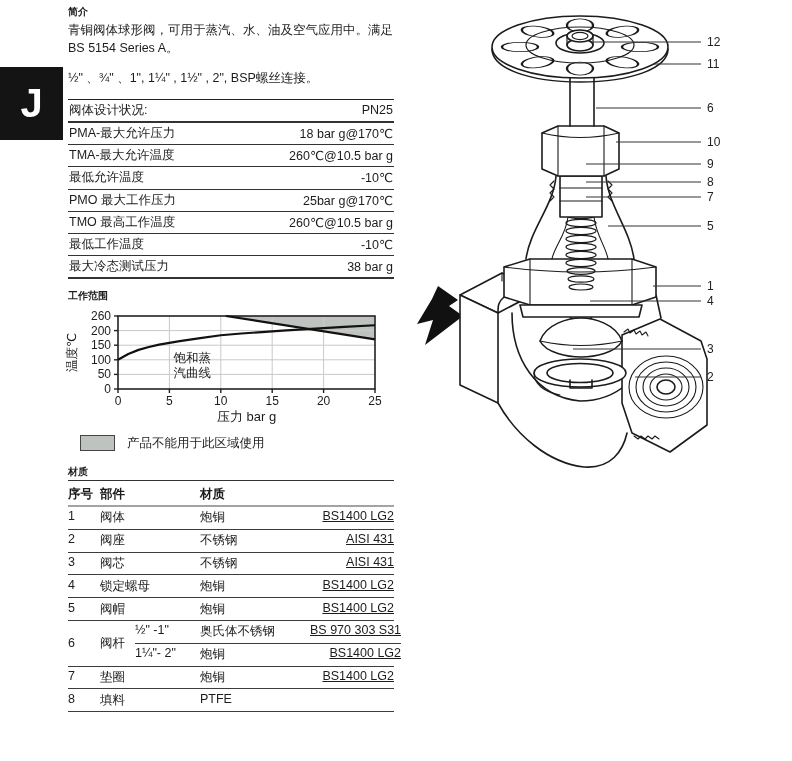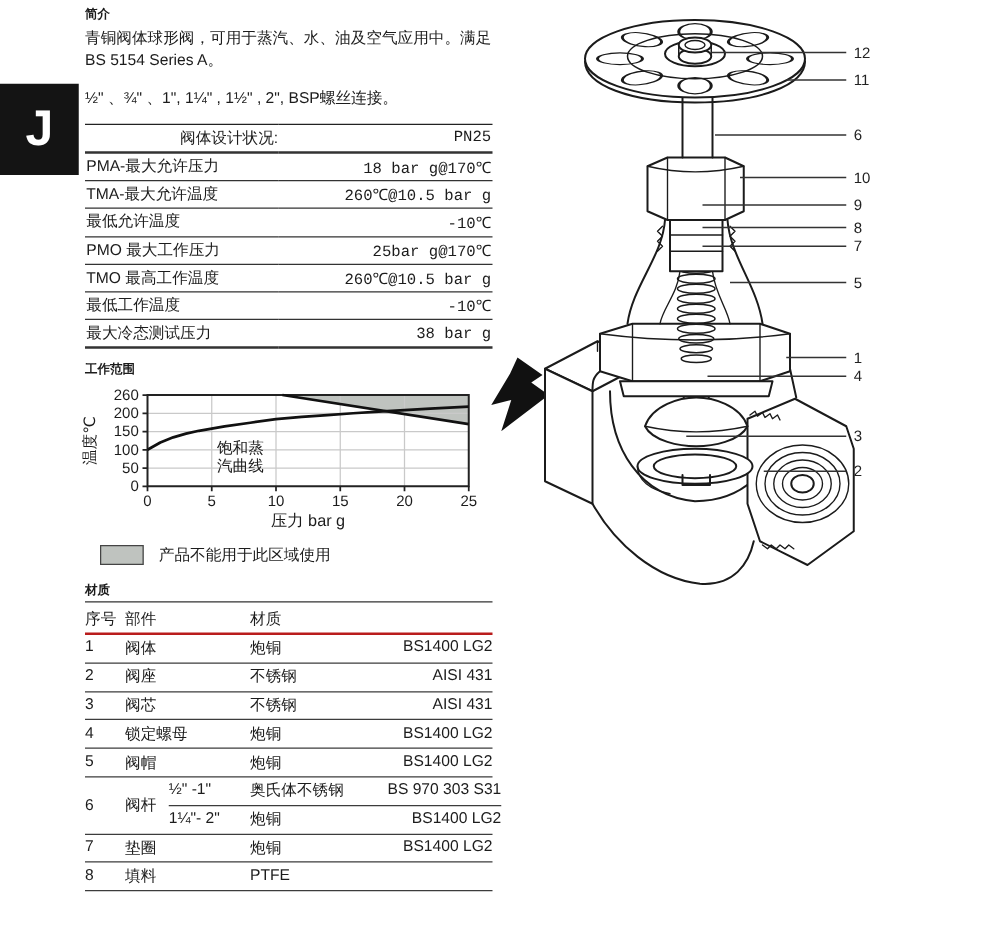--- a/index.html
+++ b/index.html
@@ -7,39 +7,39 @@
        font-family:"Liberation Sans","DejaVu Sans",sans-serif;color:#1c1c1c;}
   .tab-j{position:absolute;left:0;top:67px;width:63px;height:73px;background:#141414;color:#fff;
          display:flex;align-items:center;justify-content:center;font-size:40px;font-weight:bold;}
   .left-col{position:absolute;left:68px;top:6px;width:326px;}
   h2{font-size:10px;font-weight:bold;margin:0;padding:0;line-height:1.25;}
   .body-text{font-size:12.5px;line-height:1.5;margin:2px 0 0 0;}
   .sec{margin-top:11px;}
   
   .lim-table{width:100%;border-collapse:collapse;font-size:12.5px;margin-top:3px;border-top:1.6px solid #222;}
   .lim-table td{border-bottom:1.4px solid #333;padding:2.1px 1px;}
-  .lim-table tr:first-child td{border-bottom-width:2px;text-align:right;}
+  .lim-table tr:first-child td{border-bottom-width:2px;}
   .lim-table tr:last-child td{border-bottom-width:2px;}
-  .lim-table td.val{text-align:right;font-family:Liberation Mono, monospace;}
+  .lim-table td.val{text-align:right;}
   
   .chart-wrap{margin-left:-6px;}
   .legend-row{display:flex;margin-top:4px;margin-left:12px;font-size:12.5px;}
   .legend-swatch{width:33px;height:14px;border:1.3px solid #444;margin-right:12px;}
   
   .m-grid{font-size:12.5px;margin-top:2px;border-top:1.2px solid #333;}
-  .m-head{display:grid;grid-template-columns:32px 35px 65px 110px 1fr;font-weight:normal;
-          padding:2.4px 0;border-bottom:2px solid #b91c1c;white-space:nowrap;}
+  .m-head{display:grid;grid-template-columns:32px 35px 65px 110px 1fr;font-weight:bold;
+          padding:2.4px 0;border-bottom:2px solid #a3a3a3;white-space:nowrap;}
   .m-row{display:grid;grid-template-columns:32px 35px 65px 110px 1fr;padding:2.4px 0;
          border-bottom:1.2px solid #3c3c3c;white-space:nowrap;}
-  .m-row .spec,.subrow .spec{text-align:right;}
+  .m-row .spec,.subrow .spec{text-align:right;text-decoration:underline;}
   .m-row6{display:grid;grid-template-columns:32px 35px 1fr;border-bottom:1.2px solid #3c3c3c;align-items:center;}
   .subrow{display:grid;grid-template-columns:65px 110px 1fr;padding:2.4px 0;white-space:nowrap;}
   .subrow+.subrow{border-top:1.2px solid #3c3c3c;}
   
-  .figure{position:absolute;left:384px;top:5px;width:330px;height:530px;}
+  .figure{position:absolute;left:408px;top:5px;width:330px;height:530px;}
   .callout-num{font-size:12px;fill:#222;}
   svg text{font-family:"Liberation Sans","DejaVu Sans",sans-serif;}
 </style>
 </head>
 <body>
 
 <div class="tab-j">J</div>
 
 <div class="left-col">
 

